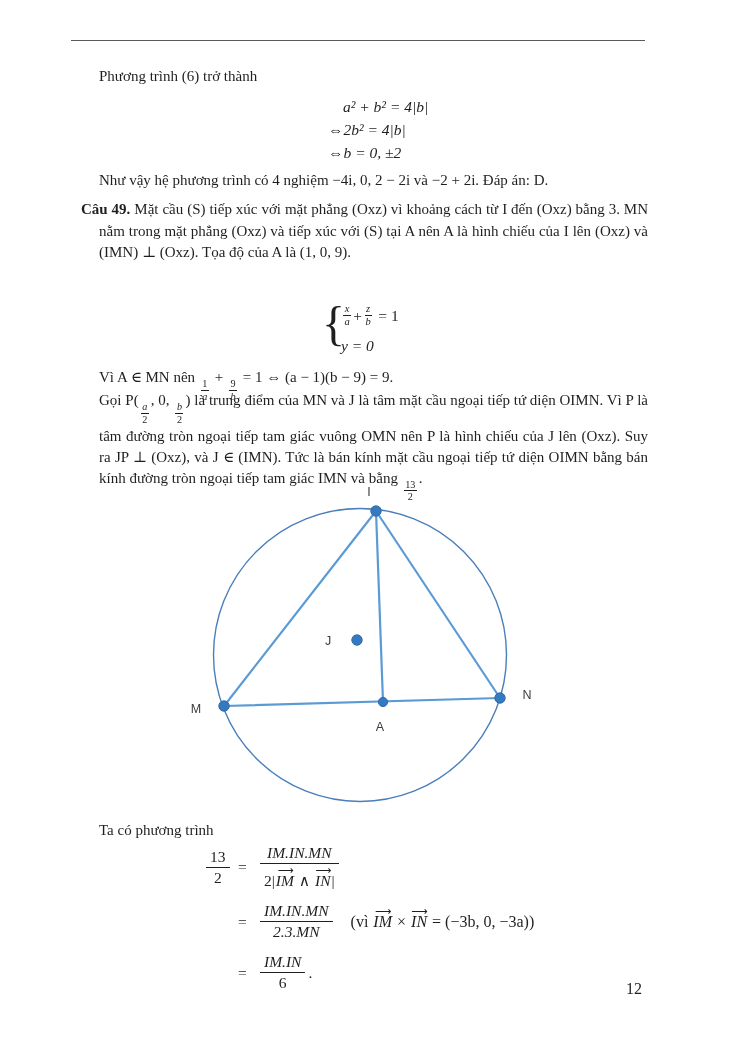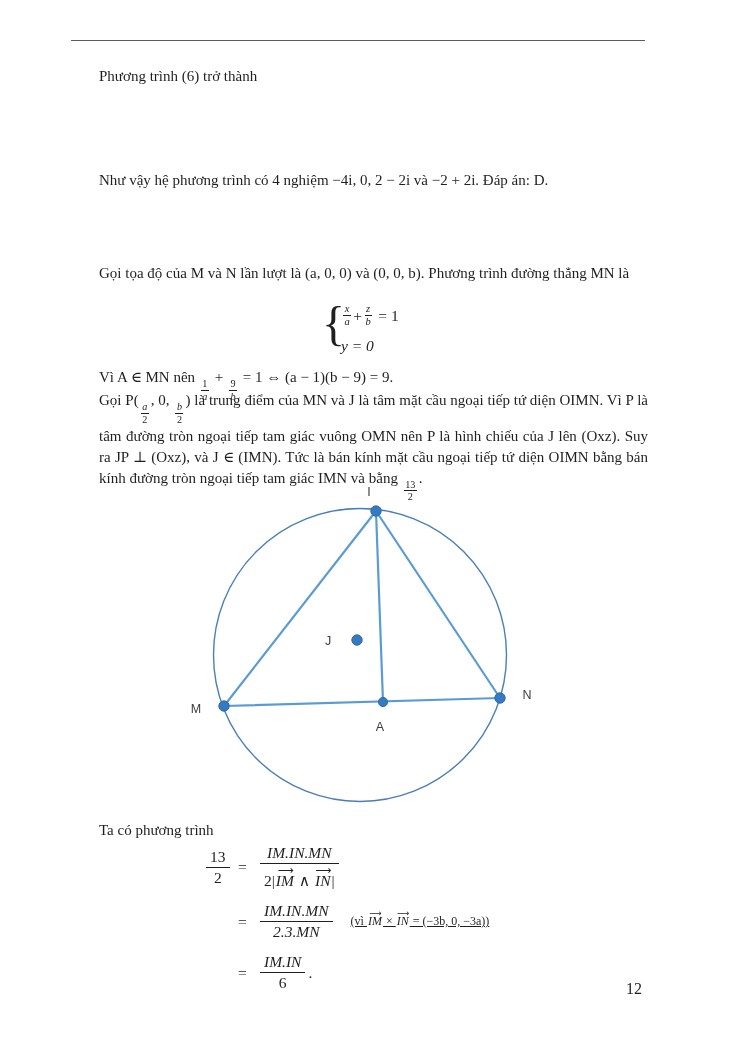--- a/index.html
+++ b/index.html
@@ -38,41 +38,55 @@
   
   .vec{position:relative;display:inline-block;font-style:italic;margin:0 1px;}
   .vec .varrow{position:absolute;left:0;right:0;top:-0.72em;text-align:center;
                font-size:0.72em;font-style:normal;letter-spacing:-1px;
                font-family:"DejaVu Sans",sans-serif;}
   
   .final-eq{left:206px;top:844px;display:grid;grid-template-columns:32px 22px auto;
             row-gap:12px;align-items:center;font-size:15.5px;}
   .eqcell{text-align:left;}
   .rhs{display:flex;align-items:center;}
-  .note{margin-left:18px;font-size:12px;white-space:nowrap;text-decoration:underline;}
+  .note{margin-left:18px;font-size:16px;white-space:nowrap;}
   .terminator{margin-left:3px;}
   .page-num{left:626px;top:980px;font-size:16px;}
   .fig{left:0;top:470px;}
   .fig svg{display:block;}
   .fig-label{font-family:"Liberation Sans","DejaVu Sans",sans-serif;font-size:12.5px;fill:#3d3d3d;}
 </style>
 </head>
 <body>
 
 <div class="page">
 
   <div class="abs top-rule"></div>
 
   <p class="abs para" style="left:99px;top:66px;text-align:right;">Phương trình (6) trở thành</p>
 
+  <div class="abs eq-stack">
+    <div>
+      <span class="eq-prefix"></span><span class="mi">a² + b² = 4|b|</span>
+    </div>
+    <div>
+      <span class="eq-prefix">⇔</span><span class="mi">2b² = 4|b|</span>
+    </div>
+    <div>
+      <span class="eq-prefix">⇔</span><span class="mi">b = 0, ±2</span>
+    </div>
+  </div>
 
   <p class="abs para" style="left:99px;top:170px;">Như vậy hệ phương trình có 4 nghiệm −4i, 0, 2 − 2i và −2 + 2i. Đáp án: D.</p>
 
+  <p class="abs para just hang" style="left:99px;top:199px;">
+    <b class="qlabel">Câu 49.</b>
+    <span>Mặt cầu (S) tiếp xúc với mặt phẳng (Oxz) vì khoảng cách từ I đến (Oxz) bằng 3. MN nằm trong mặt phẳng (Oxz) và tiếp xúc với (S) tại A nên A là hình chiếu của I lên (Oxz) và (IMN) ⊥ (Oxz). Tọa độ của A là (1, 0, 9).</span>
+  </p>
 
-  <p class="abs para just" style="left:99px;top:263px;">Gọi tọa độ của M và N lần lượt là (a, 0, 0) và (0, 0, b). Phương trình đường thẳng MN là</p>
 
   <div class="abs case-brace">{</div>
   <div class="abs sys-lines">
     <div class="sys-line1">
       <span class="sfrac">
         <span class="fnum mi">x</span>
         <span class="fden mi">a</span>
       </span>
       <span>+</span>
       <span class="sfrac">

